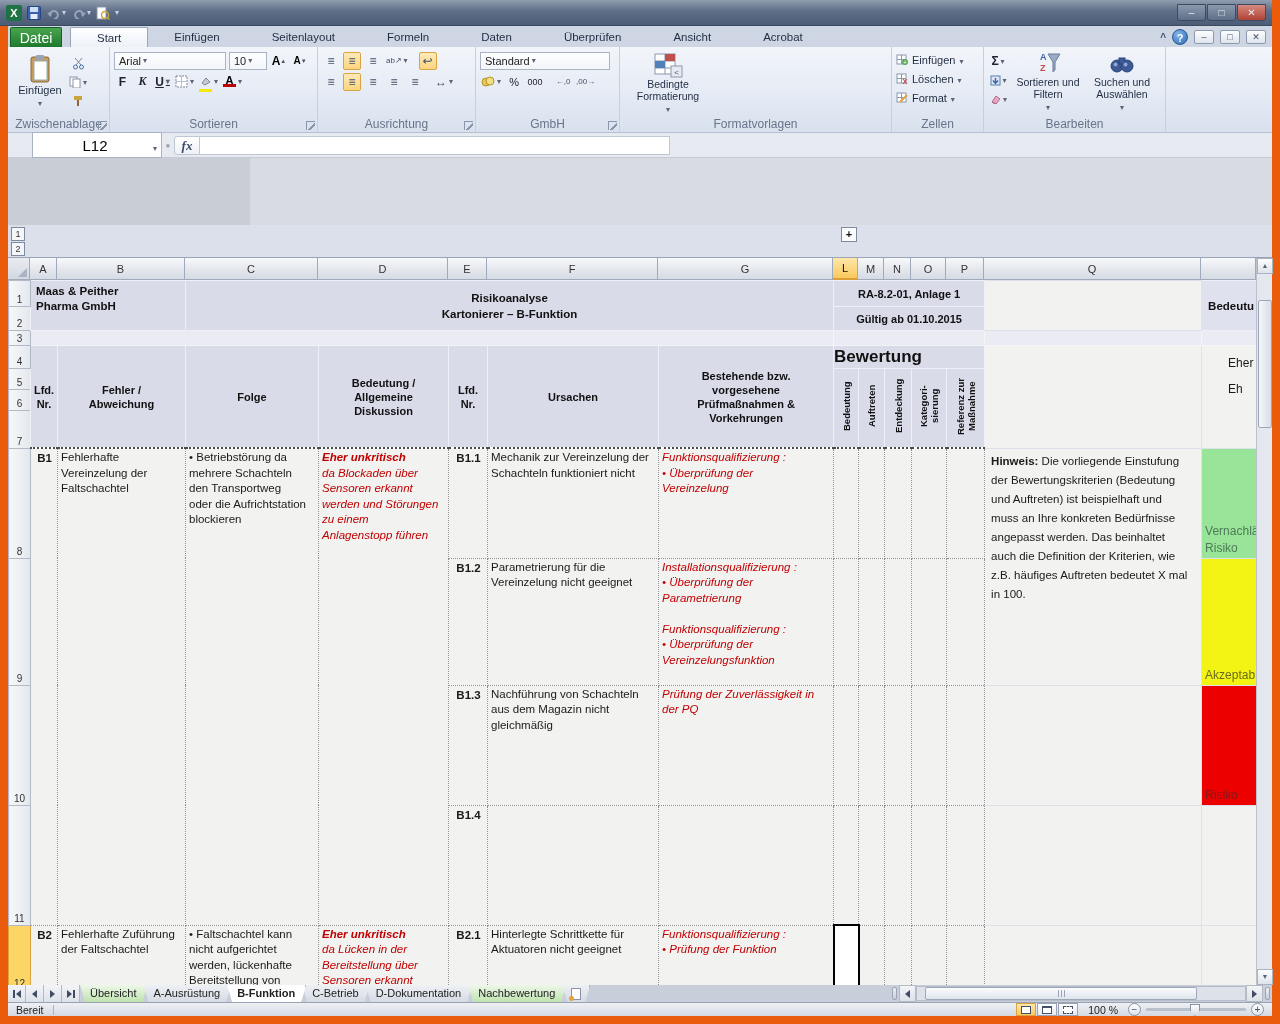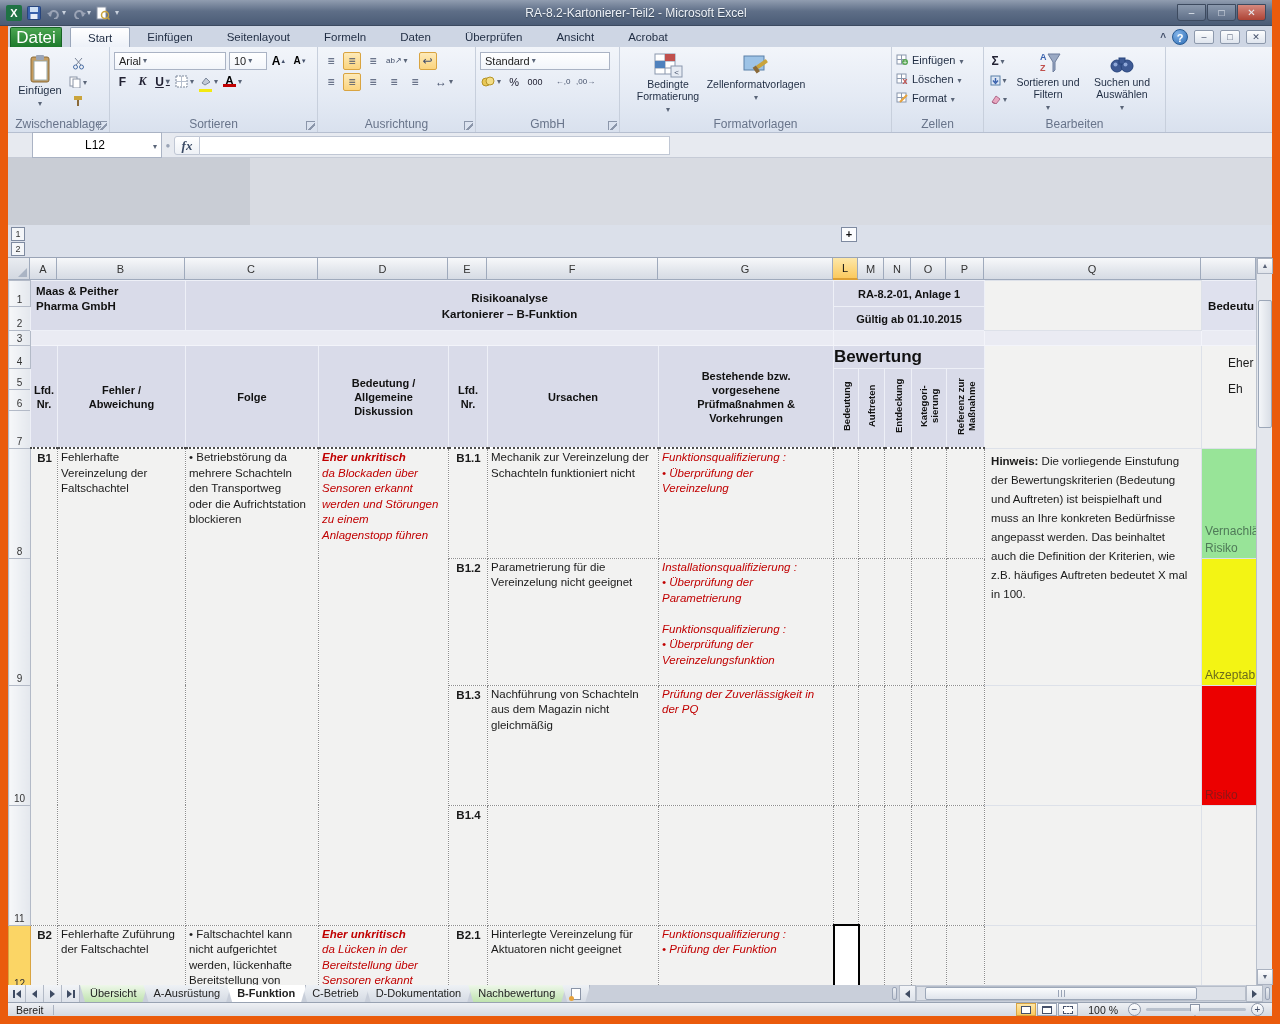--- a/index.html
+++ b/index.html
@@ -10,22 +10,22 @@
 .titlebar{left:0;top:0;width:1272px;height:26px;background:linear-gradient(#919db0,#5e6e87 45%,#4b5c76);border-bottom:1px solid #3c4a60;display:flex;align-items:center;padding:0 6px}
 .qat{display:flex;gap:5px;align-items:center;z-index:2}
 .qicon{display:flex;align-items:center}
 .title{position:absolute;left:0;right:0;text-align:center;color:#eef2f8;font-size:12px;text-shadow:0 1px 1px #33404f}
 .winbtns{margin-left:auto;display:flex;gap:1px;z-index:2}
 .winbtn{width:29px;height:17px;border:1px solid #3d4a5f;border-radius:0 0 3px 3px;background:linear-gradient(#8b99ad,#5f6f88);color:#e8edf4;font-size:10px;line-height:15px;text-align:center}
 .winbtn.close{background:linear-gradient(#d6897e,#ad4335)}
 .ddg{font-size:8px;color:#c9d2de}
 
 .tabrow{left:8px;top:26px;width:1264px;height:21px;background:#ced6e4;display:flex;align-items:flex-end}
-.ftab{width:52px;height:20px;background:linear-gradient(#4aa550,#1d7a2c);color:#fff;font-size:17px;text-align:center;line-height:20px;border-radius:2px 2px 0 0;margin:0 8px 0 2px;border:1px solid #176325;border-bottom:none}
-.rtab{padding:0 17px;height:20px;line-height:20px;font-size:11.5px;color:#1f2c42}
+.ftab{width:52px;height:20px;background:linear-gradient(#4aa550,#1d7a2c);color:#fff;font-size:14px;text-align:center;line-height:20px;border-radius:2px 2px 0 0;margin:0 8px 0 2px;border:1px solid #176325;border-bottom:none}
+.rtab{padding:0 26px;height:20px;line-height:20px;font-size:11.5px;color:#1f2c42}
 .rtab.active{background:linear-gradient(#ffffff,#edf1f8);border:1px solid #99a6ba;border-bottom:none;border-radius:2px 2px 0 0}
 .tabrow-right{margin-left:auto;display:flex;align-items:center;gap:6px;padding:0 6px 2px 0}
 .chev{font-size:10px;color:#44506a;font-weight:bold}
 .helpbtn{width:16px;height:16px;border-radius:50%;background:radial-gradient(circle at 35% 30%,#82b4e9,#2d6cb4);color:#fff;font-size:11px;font-weight:bold;text-align:center;line-height:16px;border:1px solid #265a94}
 .minibtn{width:20px;height:14px;border:1px solid #8d99ac;background:linear-gradient(#fcfdfe,#dfe5ee);font-size:9px;line-height:12px;text-align:center;color:#44506a;border-radius:2px}
 
 .ribbon{left:8px;top:47px;width:1264px;height:86px;background:linear-gradient(#f2f5fa,#e4eaf4 60%,#d9e1ee);border-bottom:1px solid #b6bfd0;display:flex}
 .rgroup{position:relative;height:100%;border-right:1px solid #c7cfdc;padding:3px 4px 15px 4px}
 .rglabel{position:absolute;bottom:1px;left:0;right:0;text-align:center;font-size:12px;color:#68748a}
 .dlg{position:absolute;right:2px;bottom:2px;width:9px;height:9px;border-left:1px solid #8b96aa;border-top:1px solid #8b96aa;background:linear-gradient(135deg,transparent 55%,#8b96aa 55%,#8b96aa 70%,transparent 70%)}
@@ -41,21 +41,21 @@
 .alico{font-size:12px;color:#44506a;line-height:10px}
 .tinytxt{font-size:8px;color:#44506a;white-space:nowrap}
 .gsep{width:4px}
 .stybtn{width:88px;display:flex;flex-direction:column;align-items:center;font-size:10.5px;line-height:12px;text-align:center;color:#1f2c42;padding-top:2px}
 .cellrow{display:flex;align-items:center;gap:4px;height:19px;font-size:11px;color:#1f2c42}
 .edcol{display:flex;flex-direction:column;gap:1px;margin-right:3px}
 .edbig{width:74px;display:flex;flex-direction:column;align-items:center;font-size:10.5px;line-height:12px;text-align:center;color:#1f2c42}
 .fontbar{width:13px;height:3px;margin-top:-1px}
 
 .formularow{left:8px;top:133px;width:1264px;height:25px;background:#e7eaf0;border-bottom:1px solid #c6cbd6;display:flex;align-items:center;padding-left:24px}
-.namebox{width:130px;height:19px;background:#fff;border:1px solid #aab3c4;display:flex;align-items:center;font-size:12px;padding:12px 4px}
+.namebox{width:130px;height:19px;background:#fff;border:1px solid #aab3c4;display:flex;align-items:center;font-size:15px;padding:12px 4px}
 .namebox span:first-child{flex:1;text-align:center}
 .nbsplit{width:12px;height:19px;display:flex;align-items:center;justify-content:center}
 .fxbtn{width:26px;height:19px;border:1px solid #c0c7d4;background:linear-gradient(#fff,#eef1f6);font-family:"Liberation Serif",serif;font-style:italic;font-weight:bold;font-size:13px;color:#3c4c66;text-align:center;line-height:17px;border-radius:3px 0 0 3px}
 .fxinput{width:470px;height:19px;background:#fff;border:1px solid #c0c7d4;border-left:none}
 
 .spacer{left:8px;top:158px;width:1264px;height:67px;background:#d8dbe2}
 .spacer-left{width:242px;height:100%;background:#c9cdd5}
 
 .outlinerow{left:8px;top:225px;width:1264px;height:33px;background:#dbe0ea;border-bottom:1px solid #9aa4b6}
 .lvlbtn{position:absolute;width:14px;height:14px;border:1px solid #7e8aa0;background:#f4f6f9;font-size:9px;text-align:center;line-height:13px;color:#333}
@@ -170,21 +170,20 @@
         </span>
       <span class="qicon">
           <svg width="14" height="14">
             <rect x="1" y="1" width="9" height="12" fill="#fff" stroke="#8a94a6"></rect>
             <circle cx="9" cy="9" r="3.5" fill="none" stroke="#caa43c" stroke-width="1.5"></circle>
             <line x1="11.5" y1="11.5" x2="13.5" y2="13.5" stroke="#caa43c" stroke-width="1.5"></line>
           </svg>
         </span>
       <span class="ddg">▾</span>
     </div>
-    <div class="title">RA-8.2-Kartonierer-Teil2  -  Microsoft Excel</div>
     <div class="winbtns">
       <div class="winbtn">–</div>
       <div class="winbtn">□</div>
       <div class="winbtn close">✕</div>
     </div>
   </div>
 
   <div class="abs tabrow">
     <div class="ftab">Datei</div>
     <div class="rtab active">Start</div>
@@ -371,29 +370,20 @@
             <rect x="2" y="2" width="20" height="20" fill="#fff" stroke="#8a97ad"></rect>
             <line x1="2" y1="9" x2="22" y2="9" stroke="#8a97ad"></line>
             <line x1="2" y1="16" x2="22" y2="16" stroke="#8a97ad"></line>
             <line x1="12" y1="2" x2="12" y2="22" stroke="#8a97ad"></line>
             <rect x="12" y="2" width="10" height="7" fill="#c0504d"></rect>
             <rect x="2" y="9" width="10" height="7" fill="#4f81bd"></rect>
             <rect x="18" y="14" width="11" height="11" fill="#e6ebf3" stroke="#8a97ad"></rect>
             <text x="23.5" y="23" font-size="8" fill="#44506a" text-anchor="middle">&lt;</text>
           </svg>
         <span>Bedingte Formatierung</span>
-          <span class="ddonly"></span>
-      </div>
-      <div class="stybtn">
-        <svg width="30" height="26">
-            <rect x="3" y="4" width="20" height="14" fill="#9dc3e6" stroke="#5b80a8"></rect>
-            <rect x="15" y="10" width="12" height="4" rx="1" fill="#caa43c" transform="rotate(-35 21 12)"></rect>
-            <rect x="13" y="14" width="4" height="7" fill="#8a6a38" transform="rotate(-35 15 17)"></rect>
-          </svg>
-        <span>Zellenformatvorlagen</span>
           <span class="ddonly"></span>
       </div>
       <div class="rglabel">Formatvorlagen</div>
     </div>
 
     <div class="rgroup" style="width:92px">
       <div class="cellrow">
           <svg width="12" height="11">
             <rect x="1" y="1" width="9" height="9" fill="#fff" stroke="#8a97ad"></rect>
             <line x1="1" y1="5.5" x2="10" y2="5.5" stroke="#8a97ad"></line>
@@ -679,21 +669,21 @@
         <td class="tc">Fehlerhafte Zuführung
 der Faltschachtel</td>
         <td class="tc">• Faltschachtel kann
 nicht aufgerichtet
 werden, lückenhafte
 Bereitstellung von</td>
         <td class="tc"><div class="dhead">Eher unkritisch</div><div class="dbody">da Lücken in der
 Bereitstellung über
 Sensoren erkannt</div></td>
         <td class="tc tcb">B2.1</td>
-        <td class="tc">Hinterlegte Vereinzelung für
+        <td class="tc">Hinterlegte Schrittkette für
 Aktuatoren nicht geeignet</td>
         <td class="tc redc">Funktionsqualifizierung :
 • Prüfung der Funktion</td>
         <td class="tc selcell"></td>
         <td class="tc"></td>
             <td class="tc"></td>
             <td class="tc"></td>
             <td class="tc"></td>
         <td class="qc"></td>
         <td class="rcol"></td>

